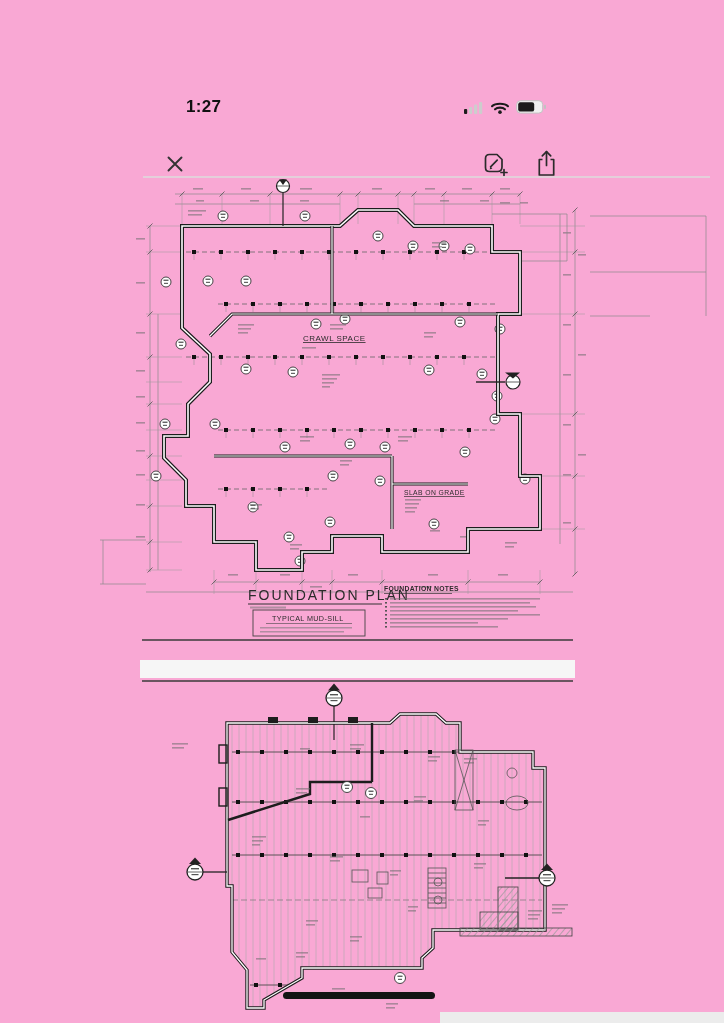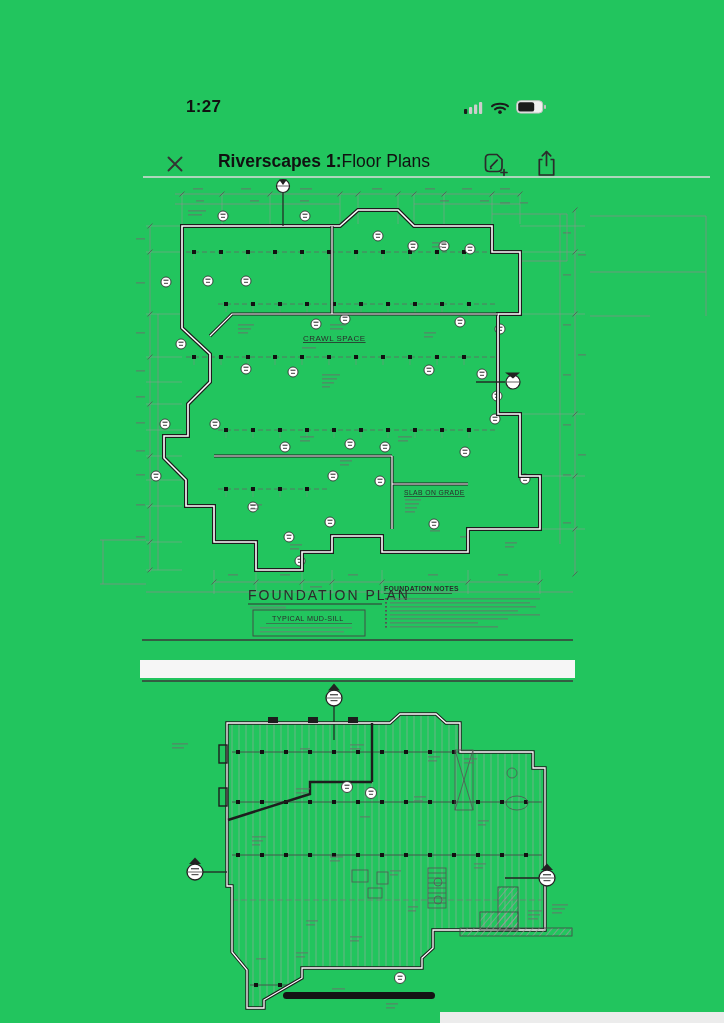--- a/index.html
+++ b/index.html
@@ -1,16 +1,16 @@
 <!DOCTYPE html>
 <html><head>
 <meta charset="utf-8">
 <style>
   html,body{margin:0;padding:0;background:#fff;}
-  .screen{position:relative;width:724px;height:1023px;background:#22c55e;overflow:hidden;
+  .screen{position:relative;width:724px;height:1023px;background:#f9a8d4;overflow:hidden;
           font-family:"Liberation Sans",sans-serif;color:#111;}
   
   .status-bar{position:absolute;left:0;top:94px;width:724px;height:30px;}
   .status-time{position:absolute;left:186px;top:3px;font-size:17px;font-weight:700;letter-spacing:.3px;}
   .status-icons{position:absolute;left:464px;top:6px;display:flex;align-items:center;gap:7px;}
   
   .nav-bar{position:absolute;left:0;top:146px;width:724px;height:40px;}
   .nav-close{position:absolute;left:161px;top:4px;width:28px;height:28px;background:none;border:none;padding:4px;cursor:pointer;}
   .nav-title{position:absolute;left:0;top:5px;width:648px;text-align:center;font-size:17.5px;white-space:nowrap;}
   .nav-title .t-bold{font-weight:700;}
@@ -48,21 +48,20 @@
       </svg>
     </span>
   </div>
 
   <div class="nav-bar">
     <button class="nav-close">
       <svg width="20" height="20" viewBox="0 0 20 20">
         <path d="M3.5 3.5 L16.5 16.5 M16.5 3.5 L3.5 16.5" stroke="#333" stroke-width="1.9" stroke-linecap="round"></path>
       </svg>
     </button>
-    <div class="nav-title"><span class="t-bold">Riverscapes 1:</span><span class="t-reg">Floor Plans</span></div>
     <button class="nav-markup">
       <svg width="26" height="26" viewBox="0 0 26 26">
         <path d="M6.5 3.5 H14 L19 8.5 V16 Q19 20.5 14.5 20.5 H6.5 Q2.5 20.5 2.5 16.5 V7.5 Q2.5 3.5 6.5 3.5 Z" fill="none" stroke="#2b2b2b" stroke-width="1.7" stroke-linejoin="round"></path>
         <path d="M7.6 15.8 L14.2 9.2" stroke="#2b2b2b" stroke-width="1.7" stroke-linecap="round"></path>
         <path d="M7.6 15.8 l-1 2.8 2.8 -1 z" fill="#2b2b2b"></path>
         <path d="M21 18.5 v6 M18 21.5 h6" stroke="#2b2b2b" stroke-width="1.7" stroke-linecap="round"></path>
       </svg>
     </button>
     <button class="nav-share">
       <svg width="25" height="29" viewBox="0 0 24 29">

